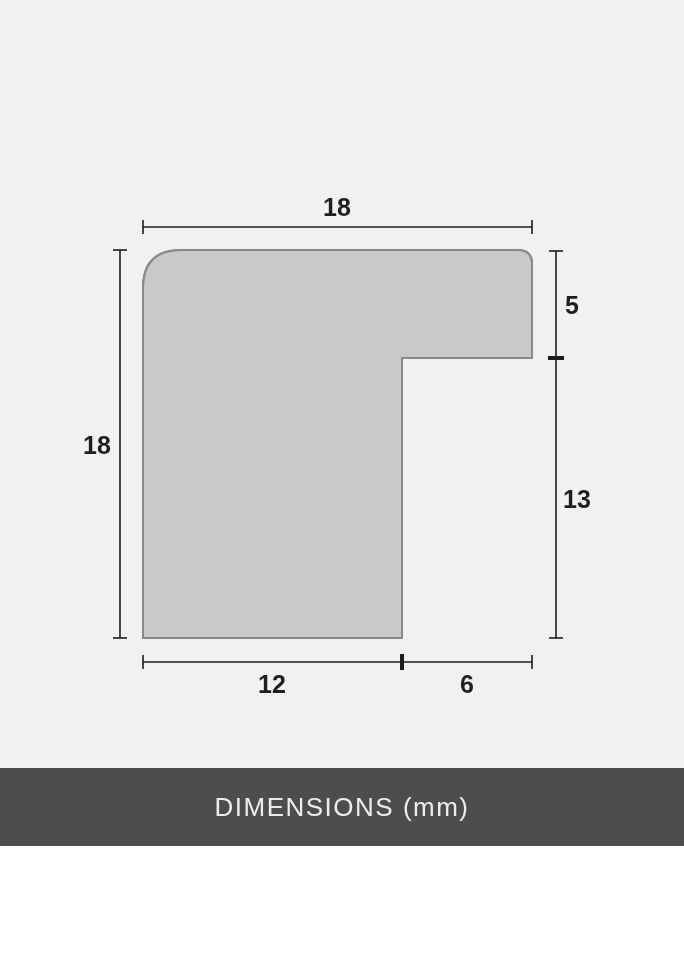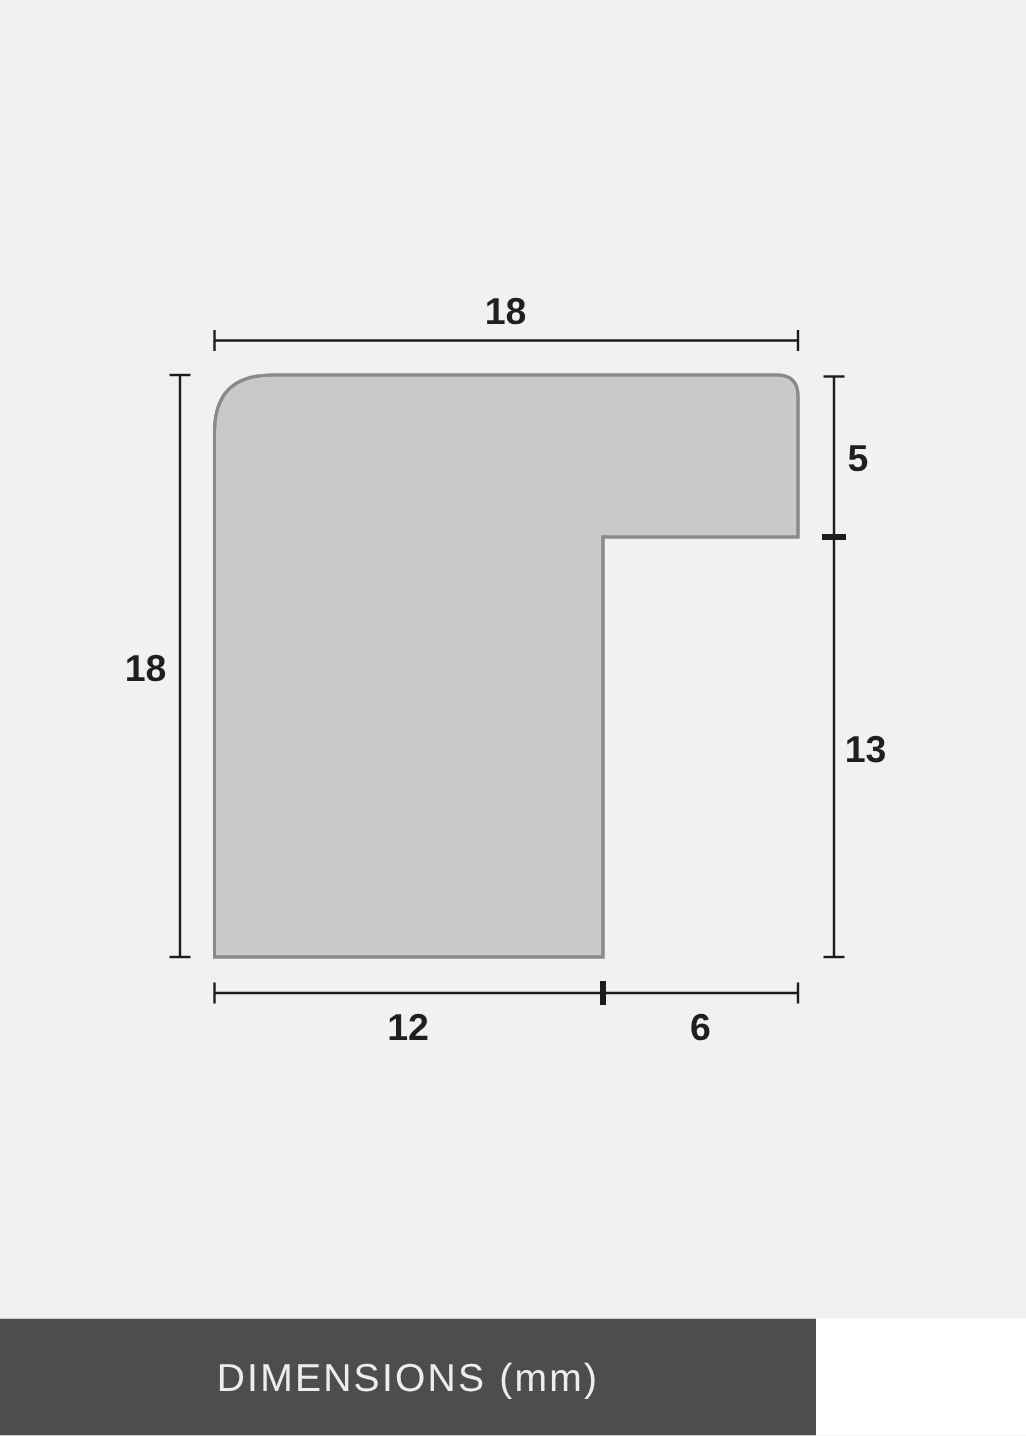--- a/index.html
+++ b/index.html
@@ -14,36 +14,36 @@
   }
   .page {
     width: 684px;
     height: 957px;
     display: flex;
     flex-direction: column;
   }
   .canvas {
     position: relative;
     width: 684px;
-    height: 879px;
+    height: 768px;
     background: #f1f1ef;
   }
   .canvas svg {
     position: absolute;
     top: 0;
     left: 0;
     display: block;
   }
   .dim-label {
     font-family: "Liberation Sans", sans-serif;
     font-weight: 700;
     font-size: 25px;
   }
   .footer-bar {
-    width: 544px;
+    width: 684px;
     height: 78px;
     background: #4d4d4d;
     display: flex;
     align-items: center;
     justify-content: center;
   }
   .footer-text {
     color: #ededed;
     font-family: "Liberation Sans", sans-serif;
     font-weight: 300;

